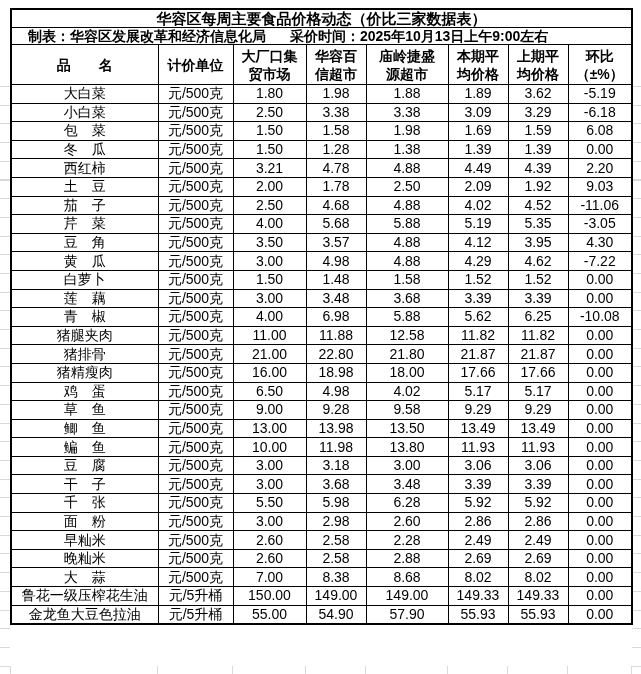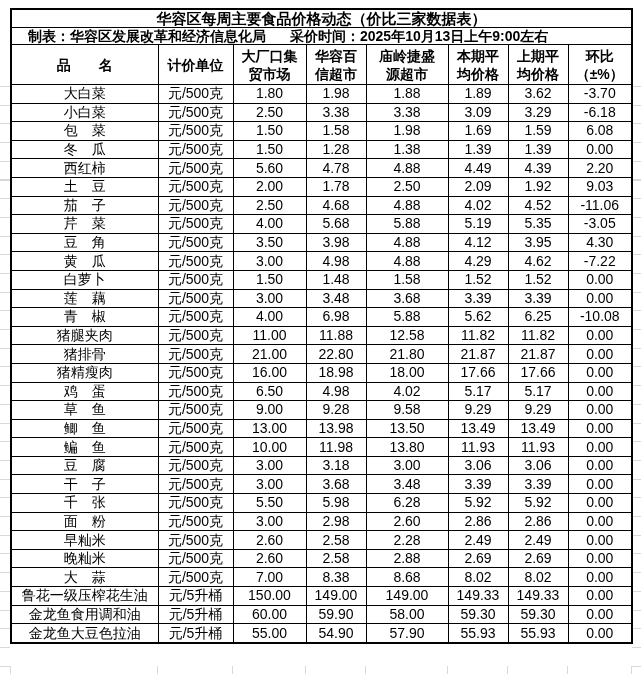--- a/index.html
+++ b/index.html
@@ -125,21 +125,21 @@
   </thead>
   <tbody>
       <tr>
         <td class="col0">大白菜</td>
         <td class="col1">元/500克</td>
         <td class="col2">1.80</td>
         <td class="col3">1.98</td>
         <td class="col4">1.88</td>
         <td class="col5">1.89</td>
         <td class="col6">3.62</td>
-        <td class="col7">-3.70</td>
+        <td class="col7">-5.19</td>
       </tr>
       <tr>
         <td class="col0">小白菜</td>
         <td class="col1">元/500克</td>
         <td class="col2">2.50</td>
         <td class="col3">3.38</td>
         <td class="col4">3.38</td>
         <td class="col5">3.09</td>
         <td class="col6">3.29</td>
         <td class="col7">-6.18</td>
@@ -160,21 +160,21 @@
         <td class="col2">1.50</td>
         <td class="col3">1.28</td>
         <td class="col4">1.38</td>
         <td class="col5">1.39</td>
         <td class="col6">1.39</td>
         <td class="col7">0.00</td>
       </tr>
       <tr>
         <td class="col0">西红柿</td>
         <td class="col1">元/500克</td>
-        <td class="col2">5.60</td>
+        <td class="col2">3.21</td>
         <td class="col3">4.78</td>
         <td class="col4">4.88</td>
         <td class="col5">4.49</td>
         <td class="col6">4.39</td>
         <td class="col7">2.20</td>
       </tr>
       <tr>
         <td class="col0">土　豆</td>
         <td class="col1">元/500克</td>
         <td class="col2">2.00</td>
@@ -201,21 +201,21 @@
         <td class="col3">5.68</td>
         <td class="col4">5.88</td>
         <td class="col5">5.19</td>
         <td class="col6">5.35</td>
         <td class="col7">-3.05</td>
       </tr>
       <tr>
         <td class="col0">豆　角</td>
         <td class="col1">元/500克</td>
         <td class="col2">3.50</td>
-        <td class="col3">3.98</td>
+        <td class="col3">3.57</td>
         <td class="col4">4.88</td>
         <td class="col5">4.12</td>
         <td class="col6">3.95</td>
         <td class="col7">4.30</td>
       </tr>
       <tr>
         <td class="col0">黄　瓜</td>
         <td class="col1">元/500克</td>
         <td class="col2">3.00</td>
         <td class="col3">4.98</td>
@@ -395,30 +395,20 @@
         <td class="col7">0.00</td>
       </tr>
       <tr>
         <td class="col0">鲁花一级压榨花生油</td>
         <td class="col1">元/5升桶</td>
         <td class="col2">150.00</td>
         <td class="col3">149.00</td>
         <td class="col4">149.00</td>
         <td class="col5">149.33</td>
         <td class="col6">149.33</td>
-        <td class="col7">0.00</td>
-      </tr>
-      <tr>
-        <td class="col0">金龙鱼食用调和油</td>
-        <td class="col1">元/5升桶</td>
-        <td class="col2">60.00</td>
-        <td class="col3">59.90</td>
-        <td class="col4">58.00</td>
-        <td class="col5">59.30</td>
-        <td class="col6">59.30</td>
         <td class="col7">0.00</td>
       </tr>
       <tr>
         <td class="col0">金龙鱼大豆色拉油</td>
         <td class="col1">元/5升桶</td>
         <td class="col2">55.00</td>
         <td class="col3">54.90</td>
         <td class="col4">57.90</td>
         <td class="col5">55.93</td>
         <td class="col6">55.93</td>

